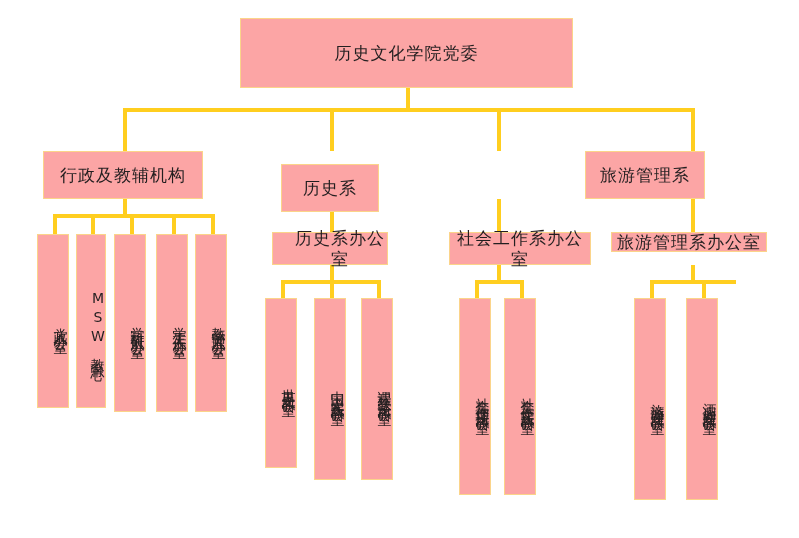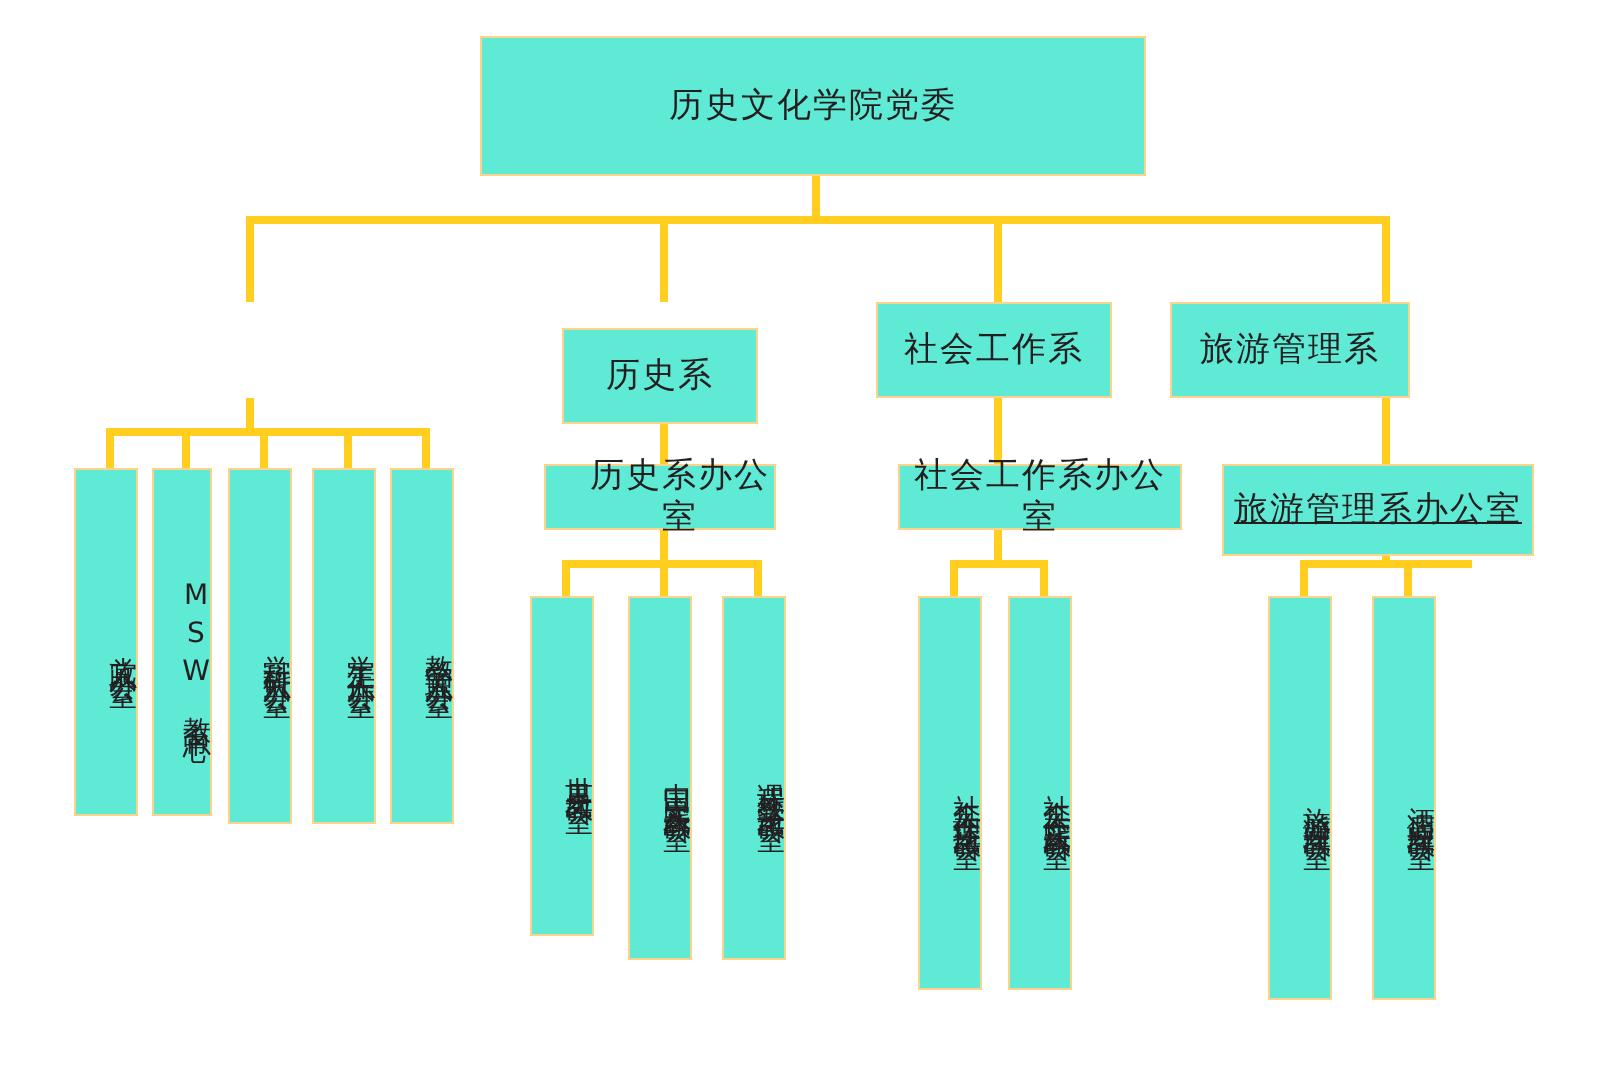--- a/index.html
+++ b/index.html
@@ -33,21 +33,21 @@
   .line {
     position: absolute;
     background: #FFCE1F;
   }
   .line.v { width: 4px; }
   .line.h { height: 4px; }
 
   
   .node {
     position: absolute;
-    background: #5eead4;
+    background: #fca5a5;
     border: 1px solid #FBD48A;
     box-sizing: border-box;
     color: #231F20;
     display: flex;
     align-items: center;
     justify-content: center;
     text-align: center;
   }
 
   .node.horiz {
@@ -125,32 +125,32 @@
 
     <div class="line v" style="left:691px; top:199px; height:33px;"></div>
     <div class="line v" style="left:691px; top:265px; height:17px;"></div>
     <div class="line h" style="left:650px; top:280px; width:86px;"></div>
     <div class="line v" style="left:650px; top:280px; height:18px;"></div>
     <div class="line v" style="left:702px; top:280px; height:18px;"></div>
   </div>
 
   <div class="node horiz node-root" style="left:240px; top:18px; width:333px; height:70px;">历史文化学院党委</div>
 
+  <div class="node horiz node-l2" style="left:43px; top:151px; width:160px; height:48px;">行政及教辅机构</div>
 
   <div class="node horiz node-l2" style="left:281px; top:164px; width:98px; height:48px;">历史系</div>
 
-  <div class="node horiz node-l2" style="left:438px; top:151px; width:118px; height:48px;">社会工作系</div>
 
   <div class="node horiz node-l2" style="left:585px; top:151px; width:120px; height:48px;">旅游管理系</div>
 
   <div class="node horiz node-office" style="left:272px; top:232px; width:116px; height:33px;padding-left:20px;">历史系办公室</div>
 
   <div class="node horiz node-office" style="left:449px; top:232px; width:142px; height:33px;">社会工作系办公室</div>
 
-  <div class="node horiz node-office" style="left:611px; top:232px; width:156px; height:46px;text-decoration:underline;">旅游管理系办公室</div>
+  <div class="node horiz node-office" style="left:611px; top:232px; width:156px; height:20px;">旅游管理系办公室</div>
 
   <div class="node vert" style="left:37px; top:234px; width:32px; height:174px;">党政办公室</div>
 
   <div class="node vert latin-mixed" style="left:76px; top:234px; width:30px; height:174px;">MSW教育中心</div>
 
   <div class="node vert" style="left:114px; top:234px; width:32px; height:178px;">学科科研办公室</div>
 
   <div class="node vert" style="left:156px; top:234px; width:32px; height:178px;">学生工作办公室</div>
 
   <div class="node vert" style="left:195px; top:234px; width:32px; height:178px;">教学管理办公室</div>

